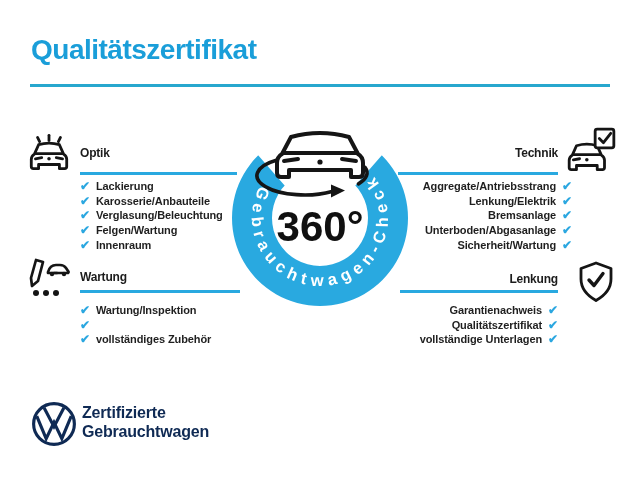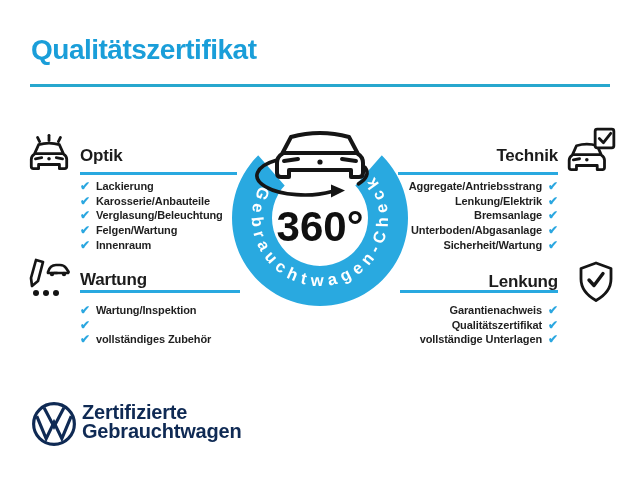--- a/index.html
+++ b/index.html
@@ -5,35 +5,35 @@
   html,body{margin:0;padding:0;}
   body{width:640px;height:480px;background:#ffffff;position:relative;overflow:hidden;
        font-family:"Liberation Sans", sans-serif;}
   .abs{position:absolute;}
 
   
   .page-title{left:31px;top:34px;font-size:28px;font-weight:bold;color:#1A9ED9;letter-spacing:-0.5px;}
   .title-rule{left:30px;top:84px;width:580px;height:3px;background:#27A7CE;}
 
   
-  .sec-title{font-size:17px;font-weight:bold;color:#1c1c1c;letter-spacing:-0.2px;}
+  .sec-title{font-size:12px;font-weight:bold;color:#1c1c1c;letter-spacing:-0.2px;}
   .sec-rule{height:2.5px;background:#29A9E0;}
 
   
   ul.checklist{list-style:none;margin:0;padding:0;}
   ul.checklist li{display:flex;align-items:center;height:14.6px;font-size:11px;font-weight:bold;
                   color:#1f1f1f;letter-spacing:-0.1px;}
   ul.left-list li{justify-content:flex-start;}
   ul.right-list li{justify-content:flex-end;}
   .chk{color:#2BA7E0;font-size:12px;line-height:1;}
   ul.left-list .chk{margin-right:6px;}
   ul.right-list .chk{margin-left:6px;}
 
   
-  .brand-text{left:82px;top:403px;font-size:20px;font-weight:bold;color:#0F2A54;line-height:19px;letter-spacing:-0.2px;}
+  .brand-text{left:82px;top:403px;font-size:16px;font-weight:bold;color:#0F2A54;line-height:19px;letter-spacing:-0.2px;}
 
   svg{display:block;}
 </style>
 </head>
 <body>
 
 <div class="abs page-title">Qualitätszertifikat</div>
 <div class="abs title-rule"></div>
 
 <svg class="abs" style="left:220px;top:108px;" width="200" height="210" viewBox="0 0 200 210">
@@ -112,21 +112,21 @@
     <path d="M8,28 L12,19 Q22,16 32,19 L36,28 Q39,30 39,33 L39,40 Q39,42 37,42 L32,42 L32,38 L12,38 L12,42 L7,42 Q5,42 5,40 L5,33 Q5,30 8,28 Z"></path>
     <path d="M9,27.5 L35,27.5"></path>
     <path d="M9,32.5 L15,31.5"></path>
   </g>
   <circle cx="22" cy="32.5" r="1.7" fill="#151515"></circle>
   <rect x="30" y="3" width="18" height="18" rx="2" fill="#ffffff" stroke="#151515" stroke-width="2.7"></rect>
   <path d="M34,12 L38,16 L45,7" stroke="#151515" stroke-width="2.7" fill="none" stroke-linecap="round" stroke-linejoin="round"></path>
 </svg>
 <div class="abs sec-title" style="right:82px;top:146px;">Technik</div>
 <div class="abs sec-rule" style="left:398px;top:172px;width:160px;"></div>
-<ul class="abs checklist right-list" style="right:82px;top:179px;width:220px;">
+<ul class="abs checklist right-list" style="right:68px;top:179px;width:220px;">
   <li>
     <span class="lbl">Aggregate/Antriebsstrang</span>
     <span class="chk">✔</span>
   </li>
 
   <li>
     <span class="lbl">Lenkung/Elektrik</span>
     <span class="chk">✔</span>
   </li>
 

